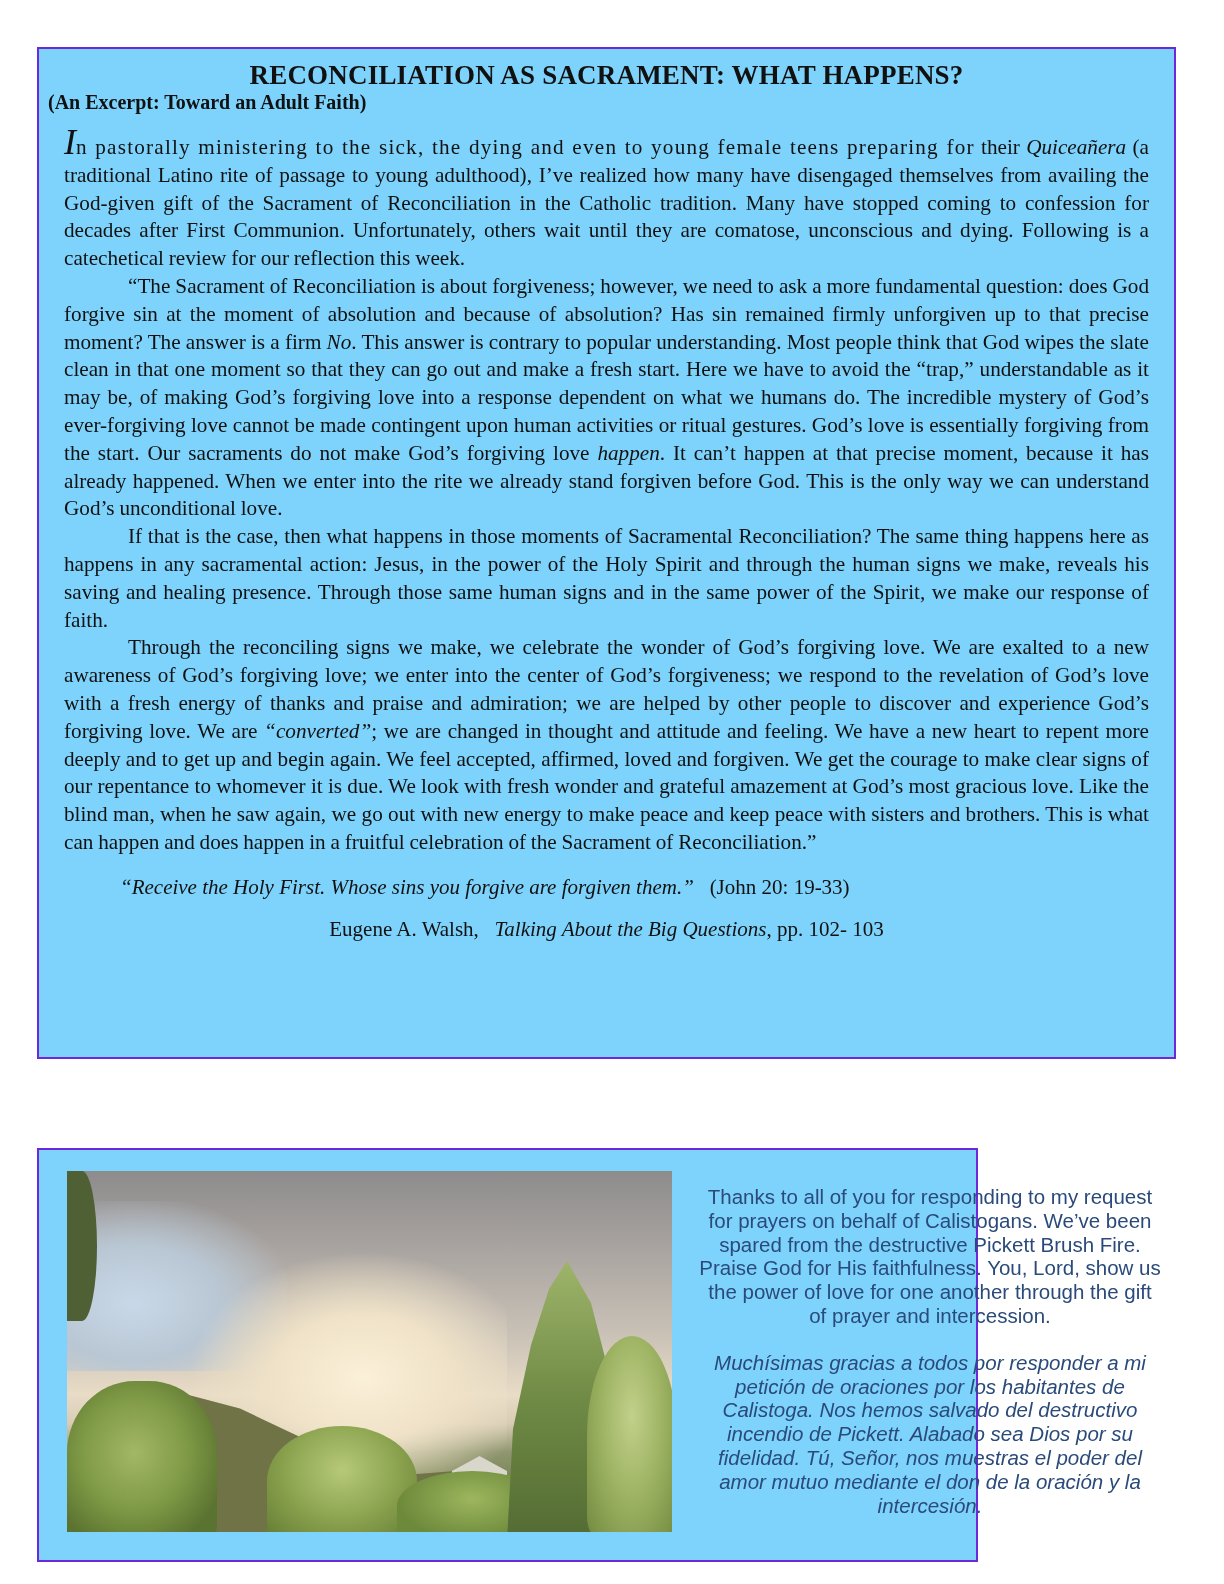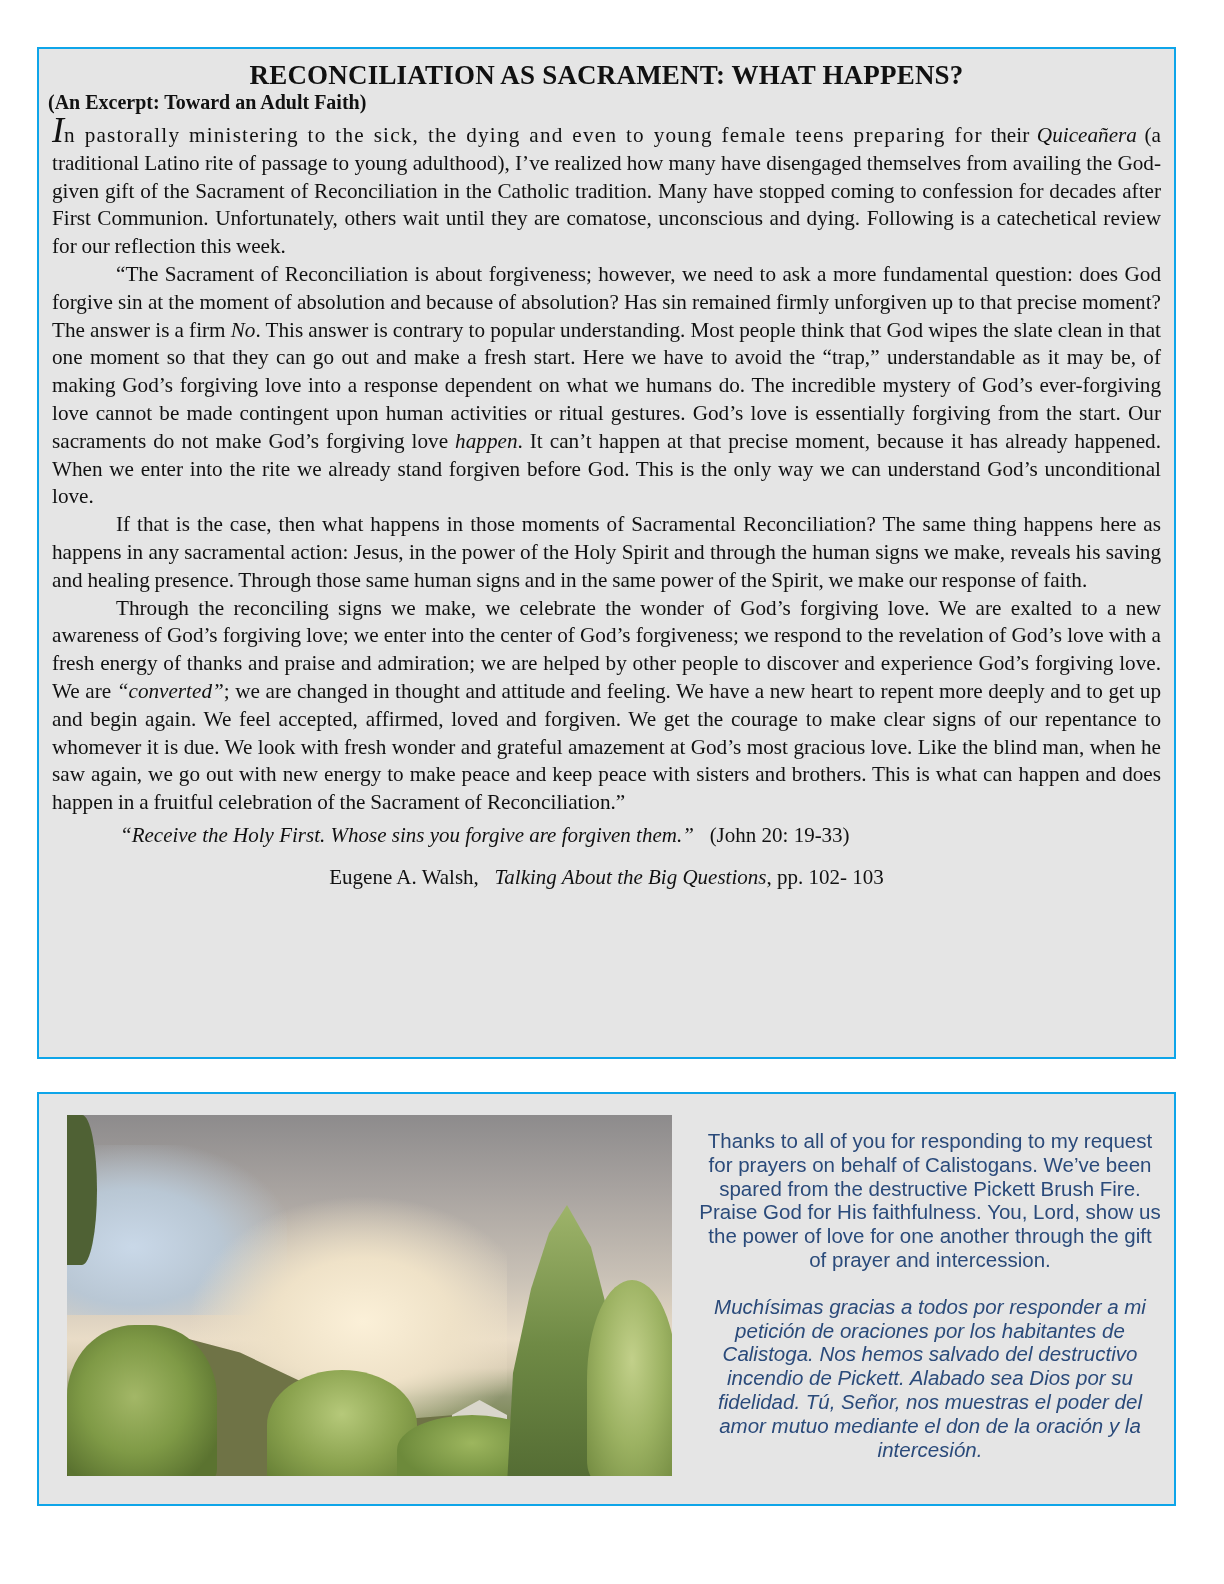--- a/index.html
+++ b/index.html
@@ -1,24 +1,24 @@
 <!DOCTYPE html>
 <html><head>
 <meta charset="utf-8">
 <style>
   html, body { margin: 0; padding: 0; background: #ffffff; }
   body { width: 1224px; height: 1584px; position: relative; overflow: hidden; }
   .box {
     position: absolute;
-    border: 2px solid #0ea5e9;
+    border: 2px solid #6d28d9;
     box-sizing: border-box;
-    background: #e5e5e5;
+    background: #7dd3fc;
   }
   #article-box { left: 37px; top: 47px; width: 1139px; height: 1012px; padding: 10px 9px 0 9px; }
-  #notice-box { left: 37px; top: 1092px; width: 1139px; height: 414px; }
+  #notice-box { left: 37px; top: 1148px; width: 941px; height: 414px; }
 
   .title {
     font-family: "Liberation Serif", "DejaVu Serif", serif;
     font-weight: bold;
     font-size: 27px;
     text-align: center;
     letter-spacing: 0.2px;
     margin: 0;
     line-height: 32px;
     color: #111;
@@ -30,21 +30,21 @@
     margin: 0 0 4px 0;
     line-height: 22px;
     color: #111;
   }
   .body-text {
     font-family: "Liberation Serif", "DejaVu Serif", serif;
     font-size: 21.2px;
     line-height: 27.8px;
     color: #111;
     text-align: justify;
-    margin: 4px;
+    margin: 16px;
     word-spacing: -0.5px;
   }
   .body-text p { margin: 0; }
   .indent { text-indent: 64px; }
   .dropcap {
     font-style: italic;
     font-size: 36px;
     line-height: 27px;
   }
   .first-line-spaced { letter-spacing: 1.2px; }

